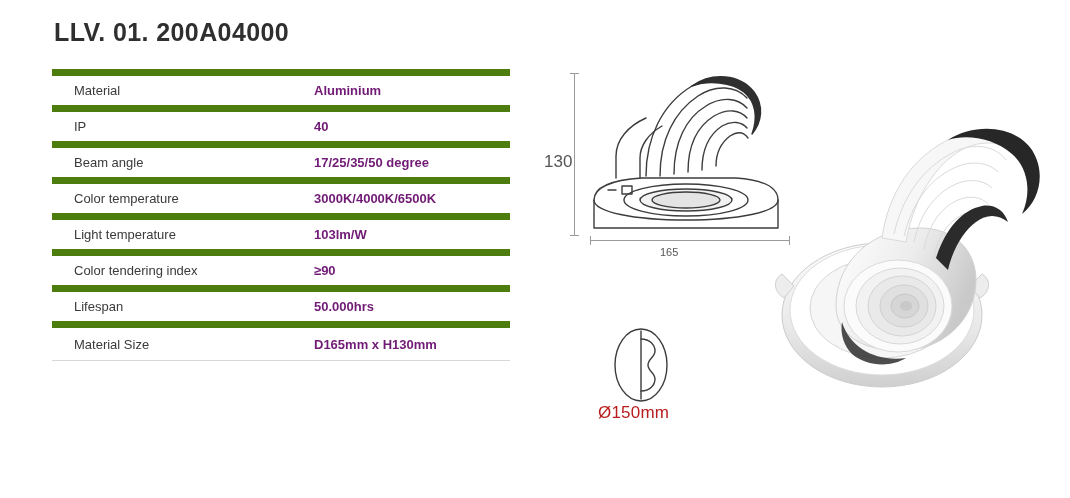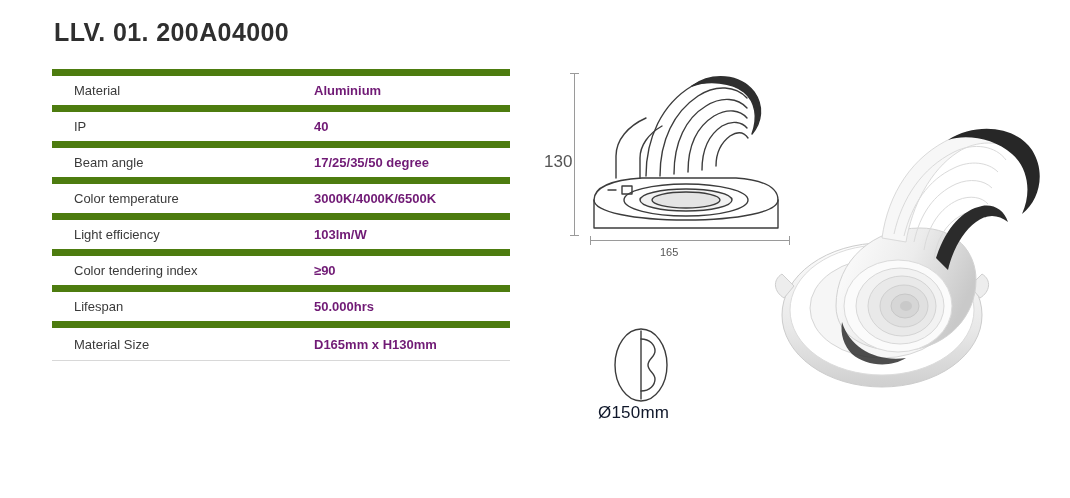--- a/index.html
+++ b/index.html
@@ -138,21 +138,21 @@
     left: 598px;
     top: 325px;
     width: 180px;
     height: 100px;
   }
   .cutout-label {
     position: absolute;
     left: 0px;
     top: 78px;
     font-size: 17px;
-    color: #0f172a;
+    color: #b91c1c;
     letter-spacing: 0.2px;
   }
 
   
   .product-photo {
     position: absolute;
     left: 770px;
     top: 110px;
     width: 290px;
     height: 330px;
@@ -178,21 +178,21 @@
         </tr>
         <tr>
           <td class="spec-label">Beam angle</td>
           <td class="spec-value">17/25/35/50 degree</td>
         </tr>
         <tr>
           <td class="spec-label">Color temperature</td>
           <td class="spec-value">3000K/4000K/6500K</td>
         </tr>
         <tr>
-          <td class="spec-label">Light efficiency</td>
+          <td class="spec-label">Light temperature</td>
           <td class="spec-value">103lm/W</td>
         </tr>
         <tr>
           <td class="spec-label">Color tendering index</td>
           <td class="spec-value">≥90</td>
         </tr>
         <tr>
           <td class="spec-label">Lifespan</td>
           <td class="spec-value">50.000hrs</td>
         </tr>

